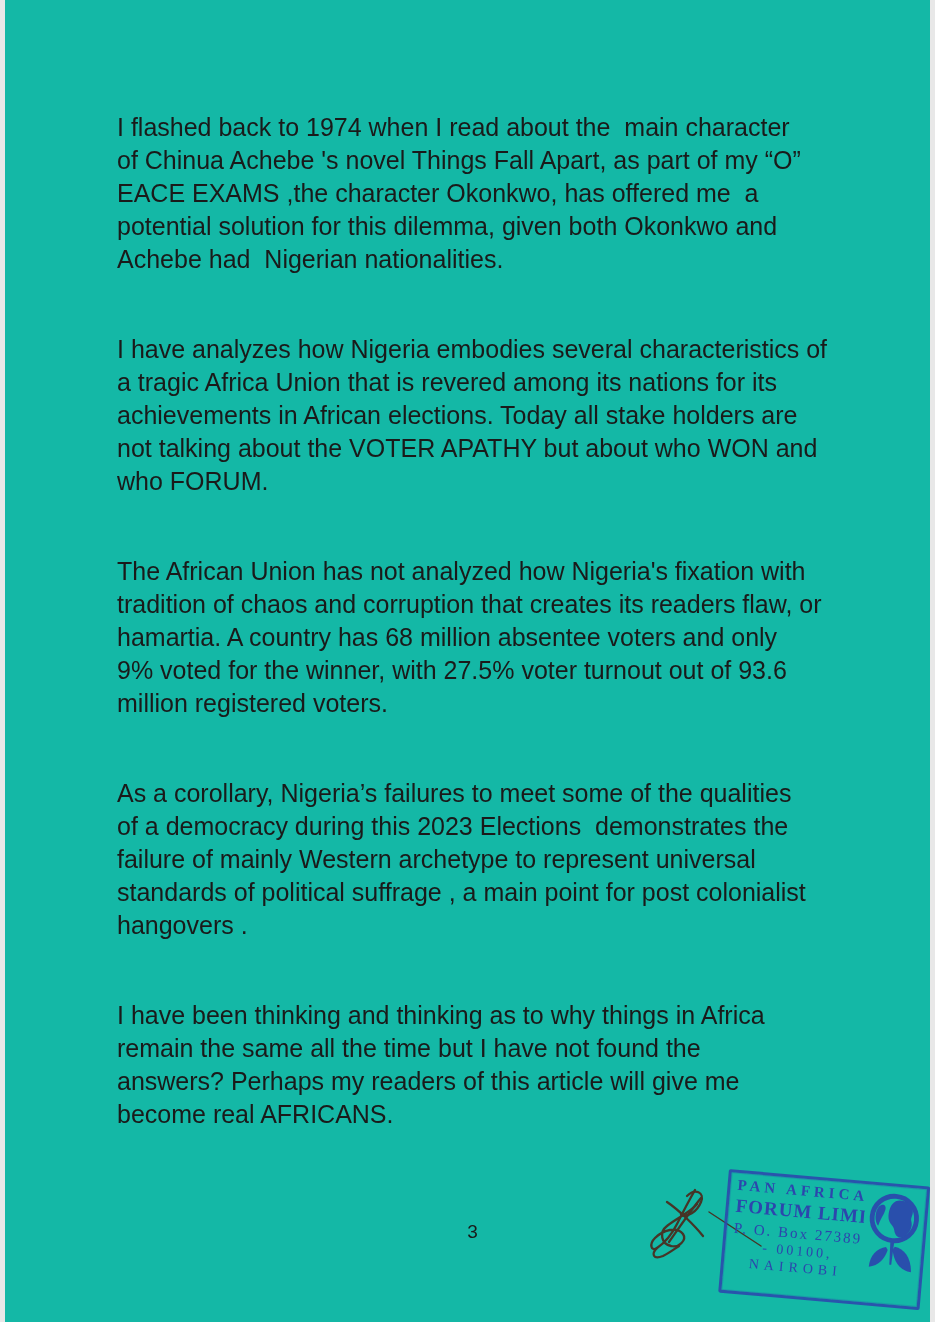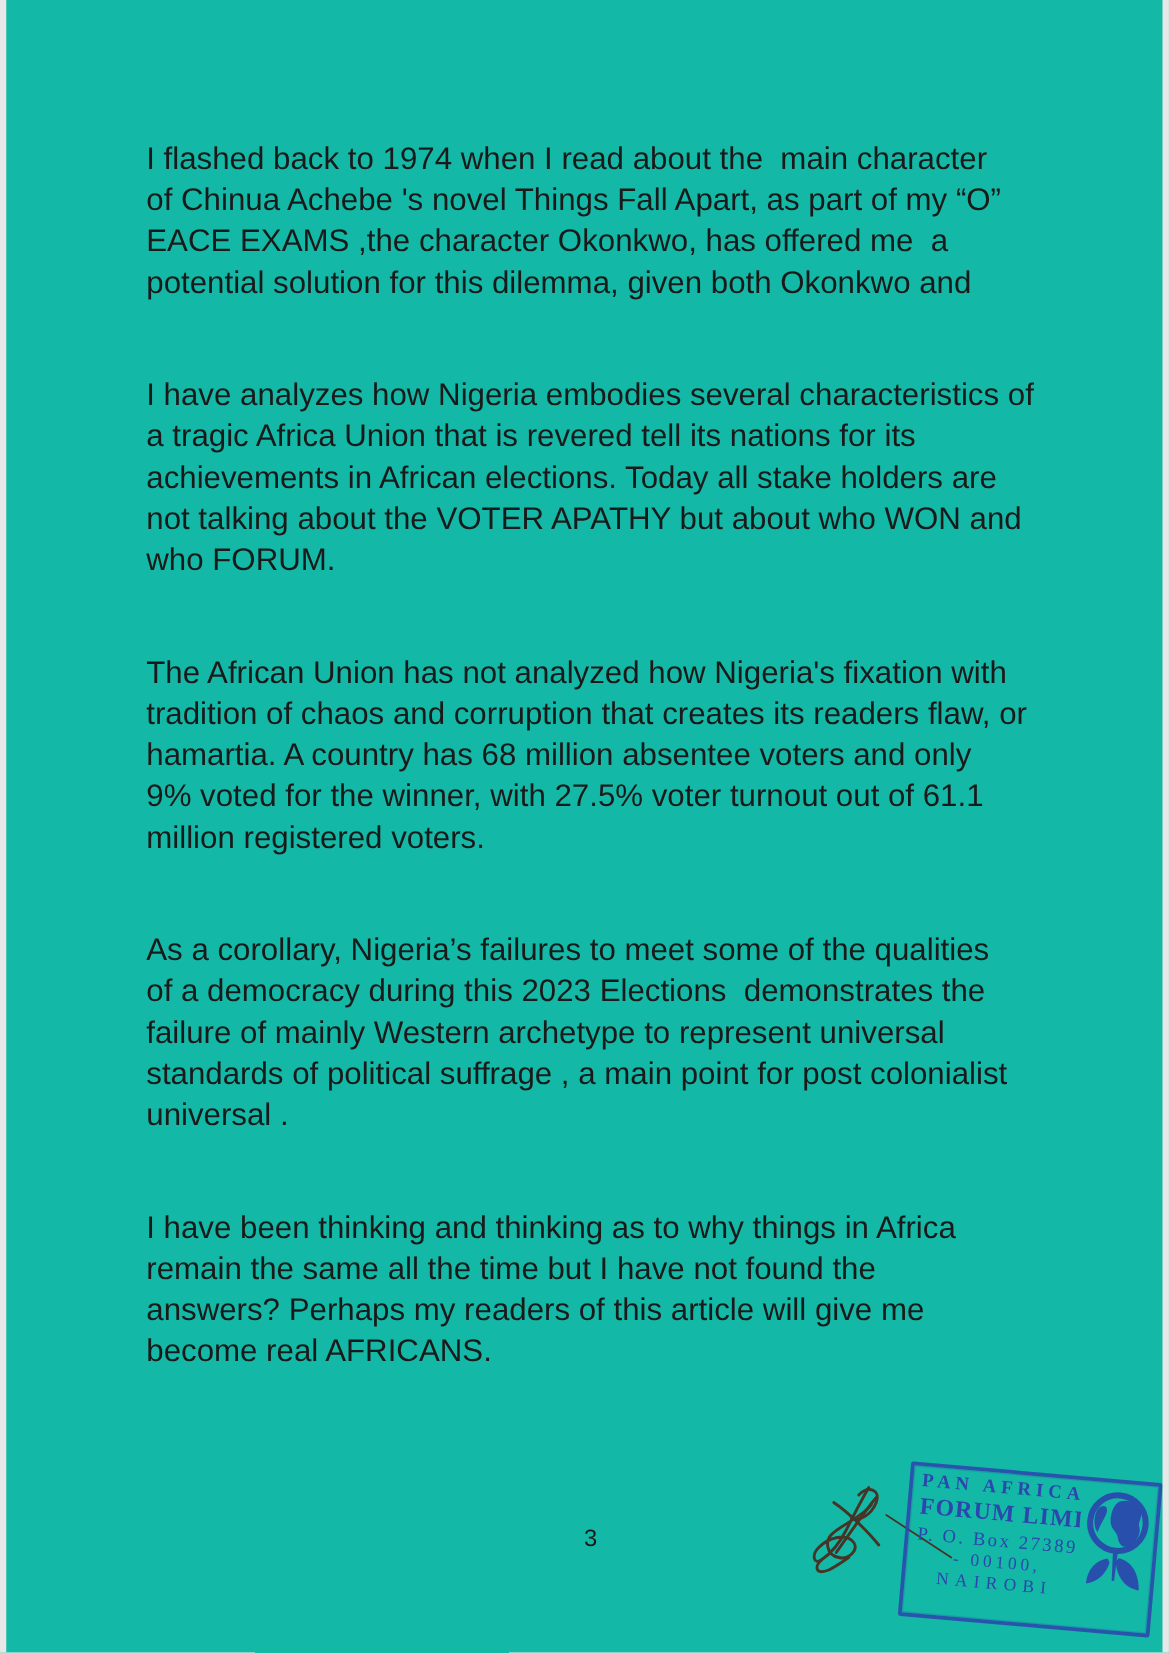--- a/index.html
+++ b/index.html
@@ -76,44 +76,45 @@
 
 <div class="page">
 
   <div class="doc-text">
 
     <p class="para">
       <span class="line">I flashed back to 1974 when I read about the  main character</span>
       <span class="line">of Chinua Achebe 's novel Things Fall Apart, as part of my “O”</span>
       <span class="line">EACE EXAMS ,the character Okonkwo, has offered me  a</span>
       <span class="line">potential solution for this dilemma, given both Okonkwo and</span>
+      <span class="line">Achebe had  Nigerian nationalities.</span>
     </p>
 
     <p class="para">
       <span class="line">I have analyzes how Nigeria embodies several characteristics of</span>
-      <span class="line">a tragic Africa Union that is revered tell its nations for its</span>
+      <span class="line">a tragic Africa Union that is revered among its nations for its</span>
       <span class="line">achievements in African elections. Today all stake holders are</span>
       <span class="line">not talking about the VOTER APATHY but about who WON and</span>
       <span class="line">who FORUM.</span>
     </p>
 
     <p class="para">
       <span class="line">The African Union has not analyzed how Nigeria's fixation with</span>
       <span class="line">tradition of chaos and corruption that creates its readers flaw, or</span>
       <span class="line">hamartia. A country has 68 million absentee voters and only</span>
-      <span class="line">9% voted for the winner, with 27.5% voter turnout out of 61.1</span>
+      <span class="line">9% voted for the winner, with 27.5% voter turnout out of 93.6</span>
       <span class="line">million registered voters.</span>
     </p>
 
     <p class="para">
       <span class="line">As a corollary, Nigeria’s failures to meet some of the qualities</span>
       <span class="line">of a democracy during this 2023 Elections  demonstrates the</span>
       <span class="line">failure of mainly Western archetype to represent universal</span>
       <span class="line">standards of political suffrage , a main point for post colonialist</span>
-      <span class="line">universal .</span>
+      <span class="line">hangovers .</span>
     </p>
 
     <p class="para">
       <span class="line">I have been thinking and thinking as to why things in Africa</span>
       <span class="line">remain the same all the time but I have not found the</span>
       <span class="line">answers? Perhaps my readers of this article will give me</span>
       <span class="line">become real AFRICANS.</span>
     </p>
 
   </div>

